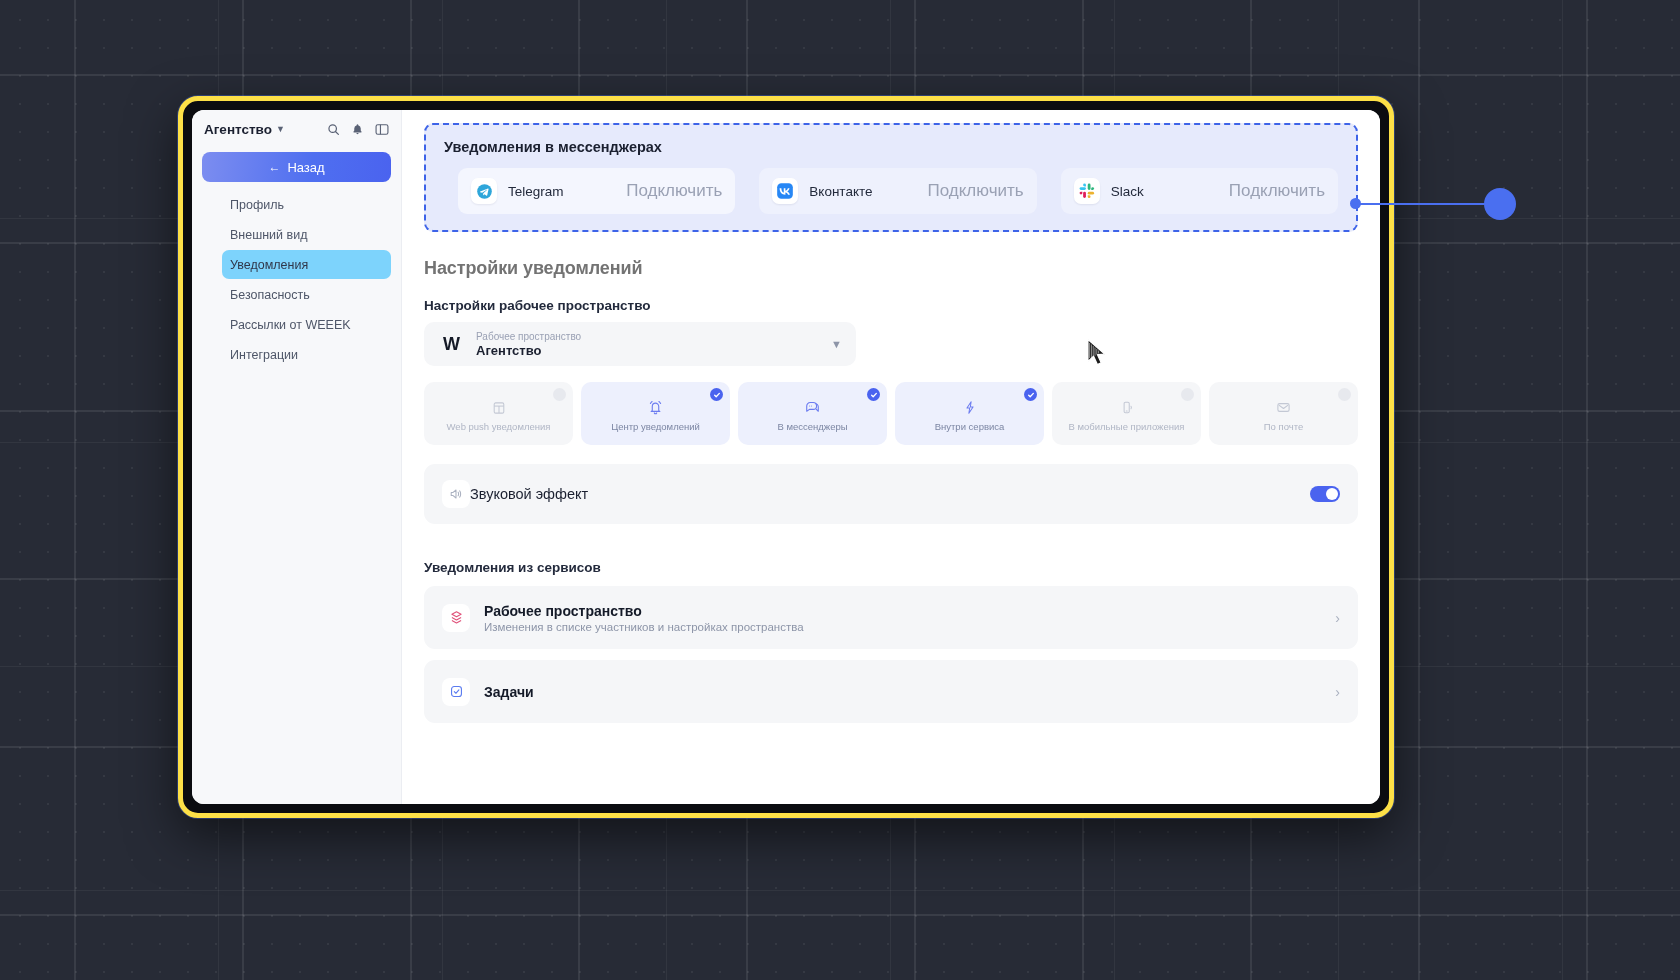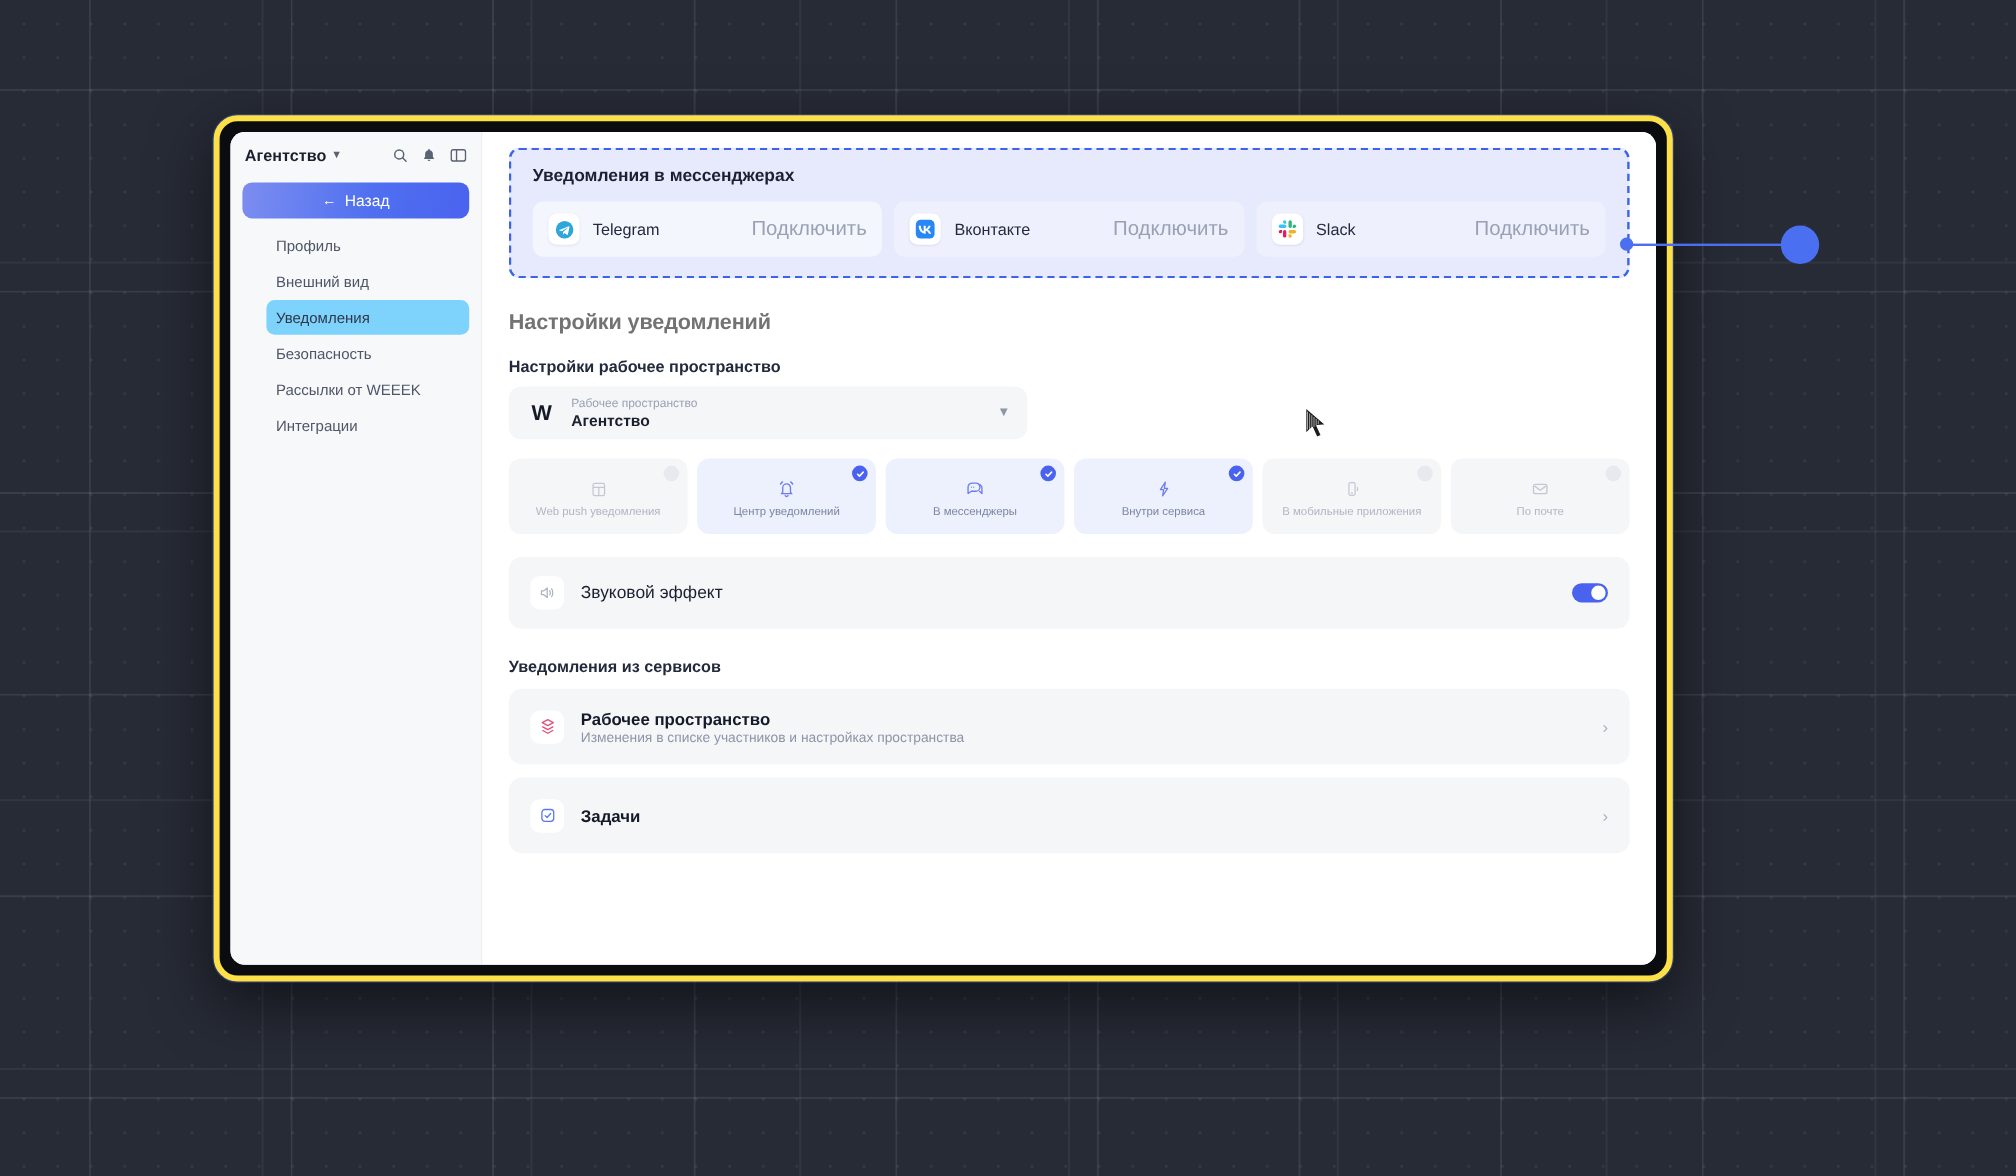--- a/index.html
+++ b/index.html
@@ -117,20 +117,21 @@
     font-size: 14.5px; font-weight: bold; color: #1b2030;
     margin-bottom: 13px;
   }
   #messenger-row { display: flex; gap: 10px; }
   .msg-card {
     flex: 1; height: 46px; border-radius: 9px;
     display: flex; align-items: center; gap: 11px;
     padding: 0 13px;
     background: rgba(255,255,255,0.32);
     cursor: pointer;
+    margin-left: 14px;
   }
   .msg-card.hovered { background: rgba(255,255,255,0.55); }
   .msg-logo {
     width: 26px; height: 26px; border-radius: 7px; background: #fff;
     display: flex; align-items: center; justify-content: center;
     flex: 0 0 26px;
     box-shadow: 0 1px 2px rgba(20,30,70,0.08);
   }
   .msg-name { font-size: 13.5px; color: #232a3c; }
   .msg-action {
@@ -184,21 +185,21 @@
     position: absolute; top: 6px; right: 7px;
     width: 13px; height: 13px; border-radius: 50%;
   }
   .chip-badge.on { background: #4a63ef; display: flex; align-items: center; justify-content: center; }
   .chip-badge.off { background: #e7e9ee; }
 
   
   #sound-row {
     margin-top: 19px; height: 60px; border-radius: 11px;
     background: #f5f6f8; display: flex; align-items: center;
-    padding: 0 18px; gap: 14px;
+    padding: 0 18px; 
   }
   .sq-icon {
     width: 28px; height: 28px; border-radius: 8px; background: #fff;
     display: flex; align-items: center; justify-content: center; flex: 0 0 28px;
   }
   #sound-label { font-size: 14.5px; color: #1b2030; }
   #sound-toggle {
     margin-left: auto; width: 30px; height: 16px; border-radius: 9px;
     background: #4a63ef; position: relative; cursor: pointer;
   }
@@ -456,21 +457,21 @@
             <svg width="16" height="16" viewBox="0 0 20 20" fill="none" stroke="#aab1c0" stroke-width="1.3" stroke-linejoin="round" stroke-linecap="round">
               <path d="M4 8h2.4L10 5v10L6.4 12H4V8z"></path>
               <path d="M12.6 7.8c.9.9.9 3.5 0 4.4"></path>
               <path d="M14.6 6c1.6 1.7 1.6 6.3 0 8"></path>
             </svg>
           </span>
           <span id="sound-label">Звуковой эффект</span>
           <span id="sound-toggle"></span>
         </div>
 
-        <div class="sub-title" style="margin-top:24px">Уведомления из сервисов</div>
+        <div class="sub-title" style="margin-top:36px">Уведомления из сервисов</div>
 
         <div class="srv-row">
           <span class="sq-icon">
             <svg width="17" height="17" viewBox="0 0 20 20" fill="none" stroke="#e0527a" stroke-width="1.3" stroke-linejoin="round">
               <path d="M10 3.2l5.4 2.9L10 9l-5.4-2.9L10 3.2z"></path>
               <path d="M4.6 10l5.4 2.9L15.4 10"></path>
               <path d="M4.6 13.6l5.4 2.9 5.4-2.9"></path>
             </svg>
           </span>
           <span class="srv-texts">

